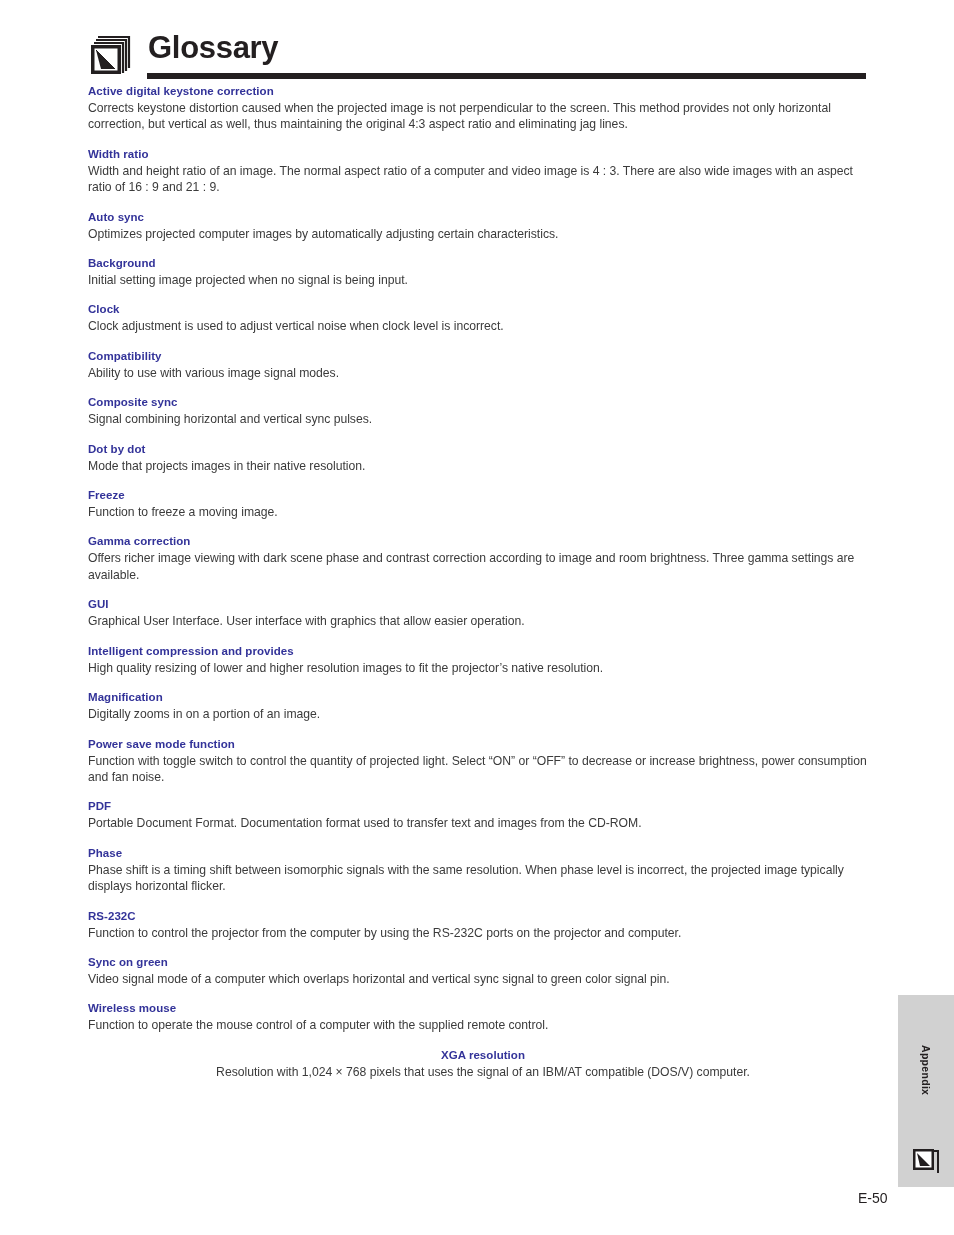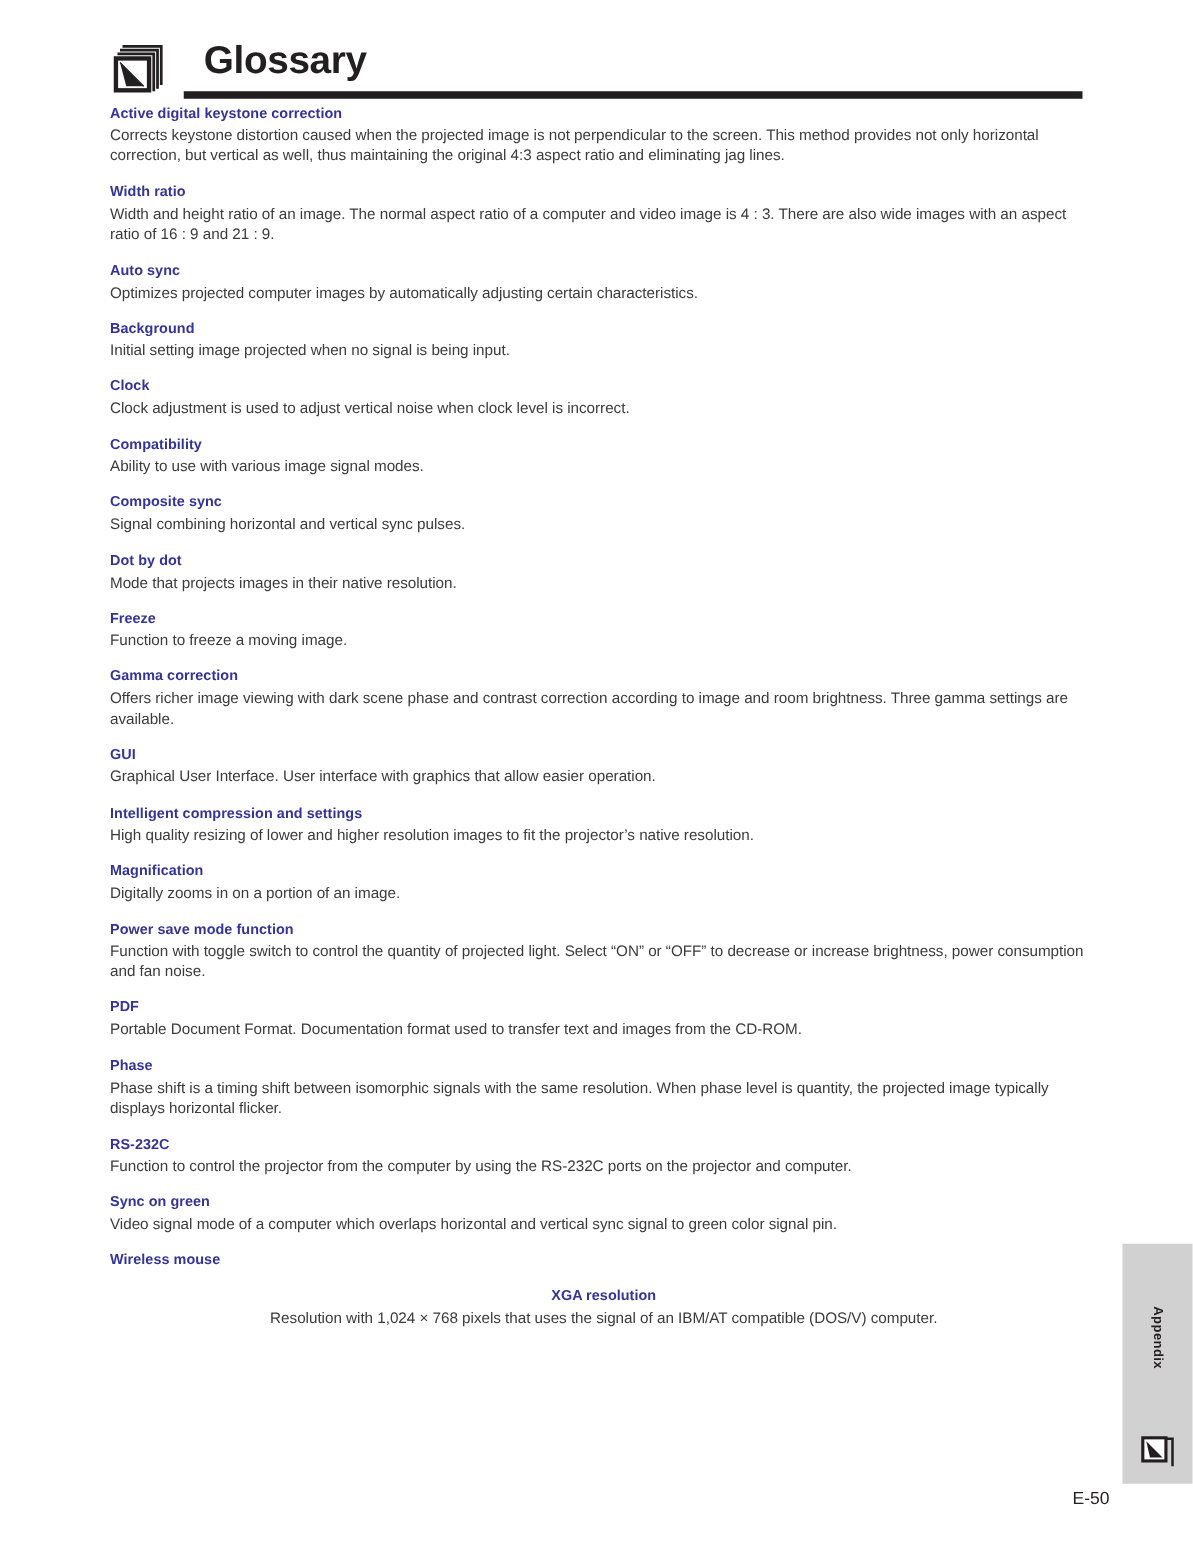--- a/index.html
+++ b/index.html
@@ -25,21 +25,21 @@
   }
   .header-icon {
     position: absolute;
     left: 0;
     top: 3px;
     width: 46px;
     height: 46px;
   }
   .page-title {
     position: absolute;
-    left: 75px;
+    left: 60px;
     top: 0px;
     font-size: 31px;
     font-weight: bold;
     color: #231f20;
     letter-spacing: -0.3px;
     line-height: 40px;
     white-space: nowrap;
   }
   .title-rule {
     position: absolute;
@@ -200,56 +200,57 @@
     <p class="entry-term">Gamma correction</p>
     <p class="entry-def">Offers richer image viewing with dark scene phase and contrast correction according to image and room brightness. Three gamma settings are available.</p>
   </div>
 
   <div class="entry">
     <p class="entry-term">GUI</p>
     <p class="entry-def">Graphical User Interface. User interface with graphics that allow easier operation.</p>
   </div>
 
   <div class="entry">
-    <p class="entry-term">Intelligent compression and settings</p>
+    <p class="entry-term">Intelligent compression and provides</p>
     <p class="entry-def">High quality resizing of lower and higher resolution images to fit the projector’s native resolution.</p>
   </div>
 
   <div class="entry">
     <p class="entry-term">Magnification</p>
     <p class="entry-def">Digitally zooms in on a portion of an image.</p>
   </div>
 
   <div class="entry">
     <p class="entry-term">Power save mode function</p>
     <p class="entry-def">Function with toggle switch to control the quantity of projected light. Select “ON” or “OFF” to decrease or increase brightness, power consumption and fan noise.</p>
   </div>
 
   <div class="entry">
     <p class="entry-term">PDF</p>
     <p class="entry-def">Portable Document Format. Documentation format used to transfer text and images from the CD-ROM.</p>
   </div>
 
   <div class="entry">
     <p class="entry-term">Phase</p>
-    <p class="entry-def">Phase shift is a timing shift between isomorphic signals with the same resolution. When phase level is quantity, the projected image typically displays horizontal flicker.</p>
+    <p class="entry-def">Phase shift is a timing shift between isomorphic signals with the same resolution. When phase level is incorrect, the projected image typically displays horizontal flicker.</p>
   </div>
 
   <div class="entry">
     <p class="entry-term">RS-232C</p>
     <p class="entry-def">Function to control the projector from the computer by using the RS-232C ports on the projector and computer.</p>
   </div>
 
   <div class="entry">
     <p class="entry-term">Sync on green</p>
     <p class="entry-def">Video signal mode of a computer which overlaps horizontal and vertical sync signal to green color signal pin.</p>
   </div>
 
   <div class="entry">
     <p class="entry-term">Wireless mouse</p>
+    <p class="entry-def">Function to operate the mouse control of a computer with the supplied remote control.</p>
   </div>
 
   <div class="entry">
     <p class="entry-term">XGA resolution</p>
     <p class="entry-def">Resolution with 1,024 × 768 pixels that uses the signal of an IBM/AT compatible (DOS/V) computer.</p>
   </div>
 
 </div>
 
 <div class="side-tab">

